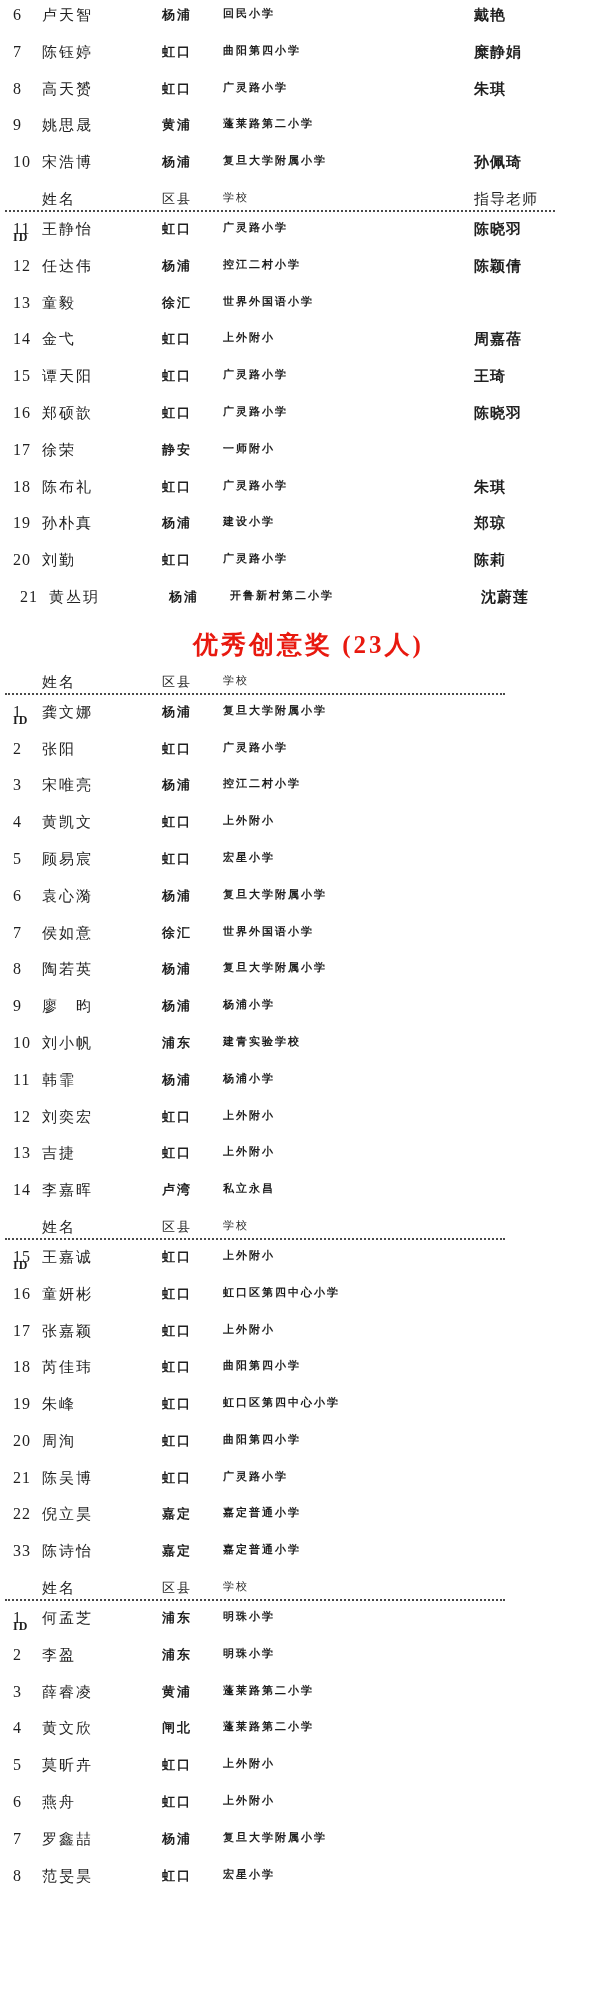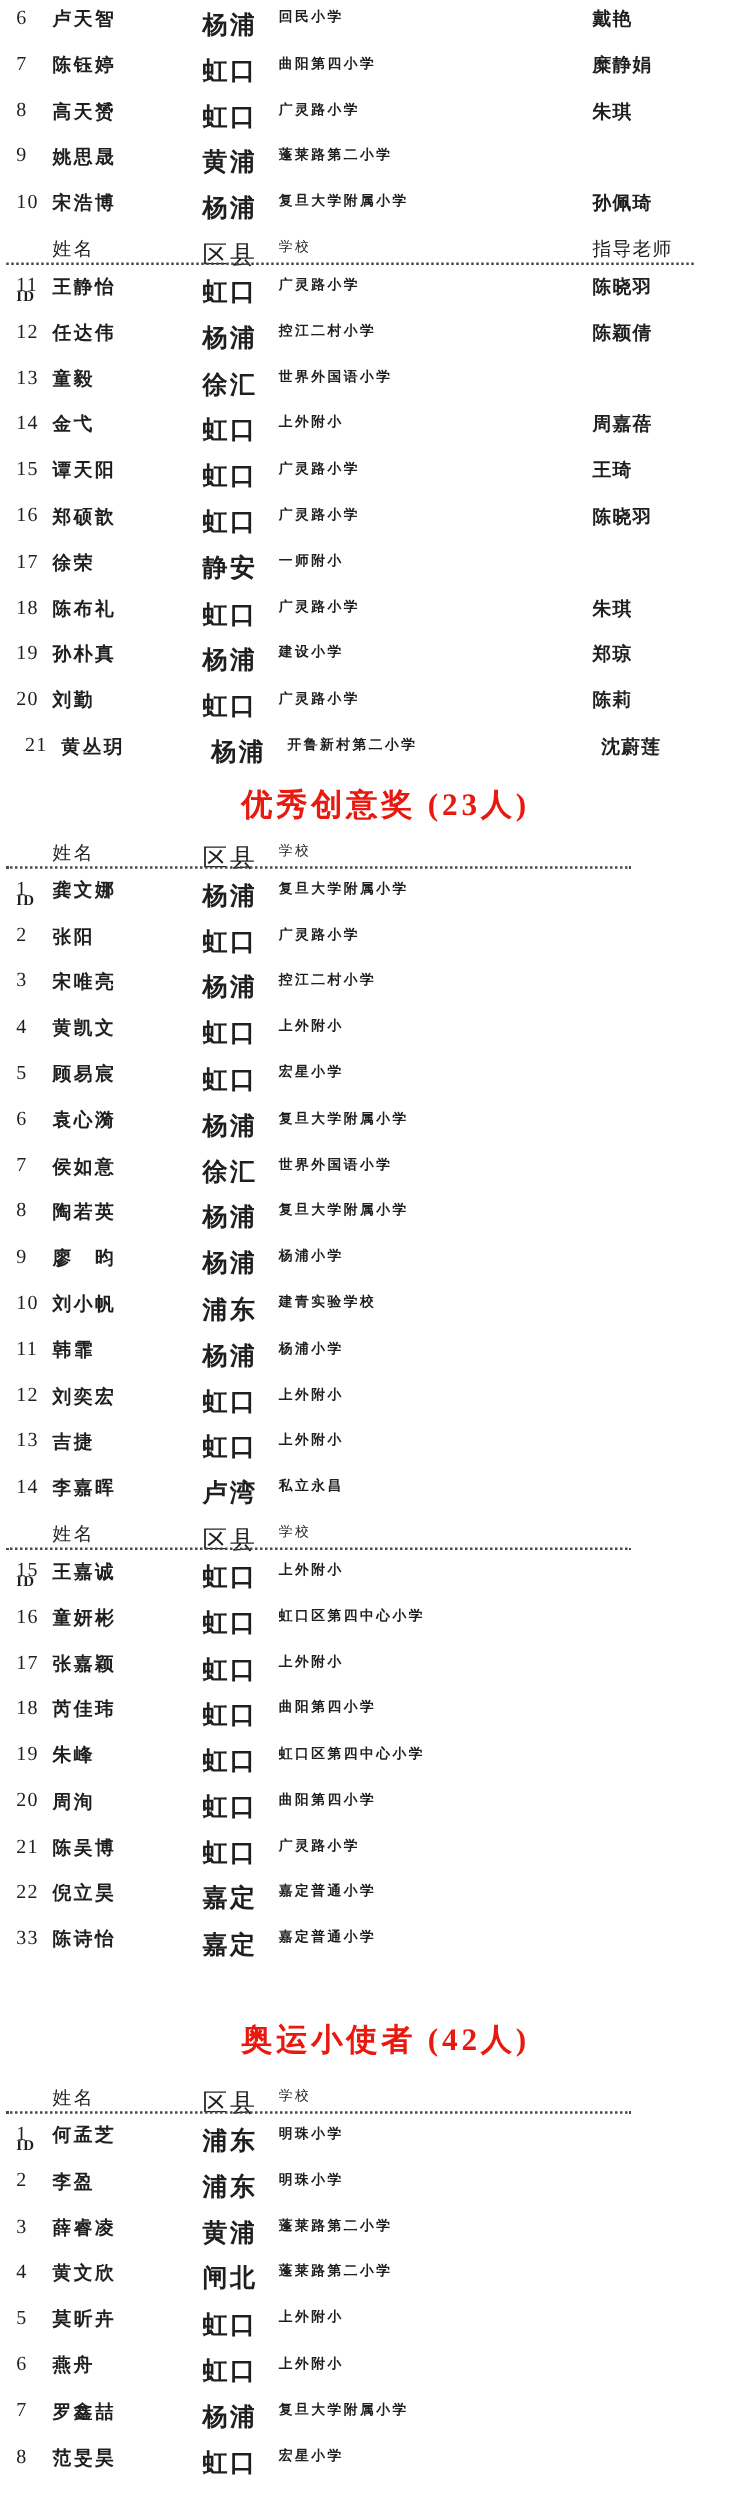--- a/index.html
+++ b/index.html
@@ -22,22 +22,22 @@
   .row {
     position: relative;
     height: 36.8px;
   }
   .cell {
     position: absolute;
     top: 2px;
     white-space: nowrap;
   }
   .c-id       { left: 13px;  font-size: 16px; font-weight: normal; letter-spacing: 1px; }
-  .c-name     { left: 42px;  font-size: 15px; font-weight: bold; letter-spacing: 2px; }
-  .c-district { left: 162px; font-size: 20px; font-weight: bold; letter-spacing: 2px; }
+  .c-name     { left: 42px;  font-size: 15px; font-weight: normal; letter-spacing: 2px; }
+  .c-district { left: 162px; font-size: 13px; font-weight: bold; letter-spacing: 2px; }
   .c-school   { left: 223px; font-size: 11px; font-weight: bold; letter-spacing: 2px; }
   .c-teacher  { left: 474px; font-size: 15px; font-weight: bold; letter-spacing: 1px; }
   .row.indent .cell { margin-left: 7px; }
   
   .header-row {
     position: relative;
     height: 30px;
   }
   .header-row .cell { font-weight: normal; }
   .header-row .c-id { font-size: 12px; font-weight: bold; margin-top: 40px; }
@@ -361,21 +361,20 @@
     <span class="cell c-school">嘉定普通小学</span>
     <span class="cell c-teacher"></span>
   </div>
     <div class="row">
     <span class="cell c-id">33</span>
     <span class="cell c-name">陈诗怡</span>
     <span class="cell c-district">嘉定</span>
     <span class="cell c-school">嘉定普通小学</span>
     <span class="cell c-teacher"></span>
   </div>
-    <div class="award-title extra-gap">奥运小使者 (42人)</div>
     <div class="header-row no-teacher">
     <span class="cell c-id">ID</span>
     <span class="cell c-name">姓名</span>
     <span class="cell c-district">区县</span>
     <span class="cell c-school">学校</span>
 
     <span class="rule"></span>
   </div>
     <div class="row">
     <span class="cell c-id">1</span>

